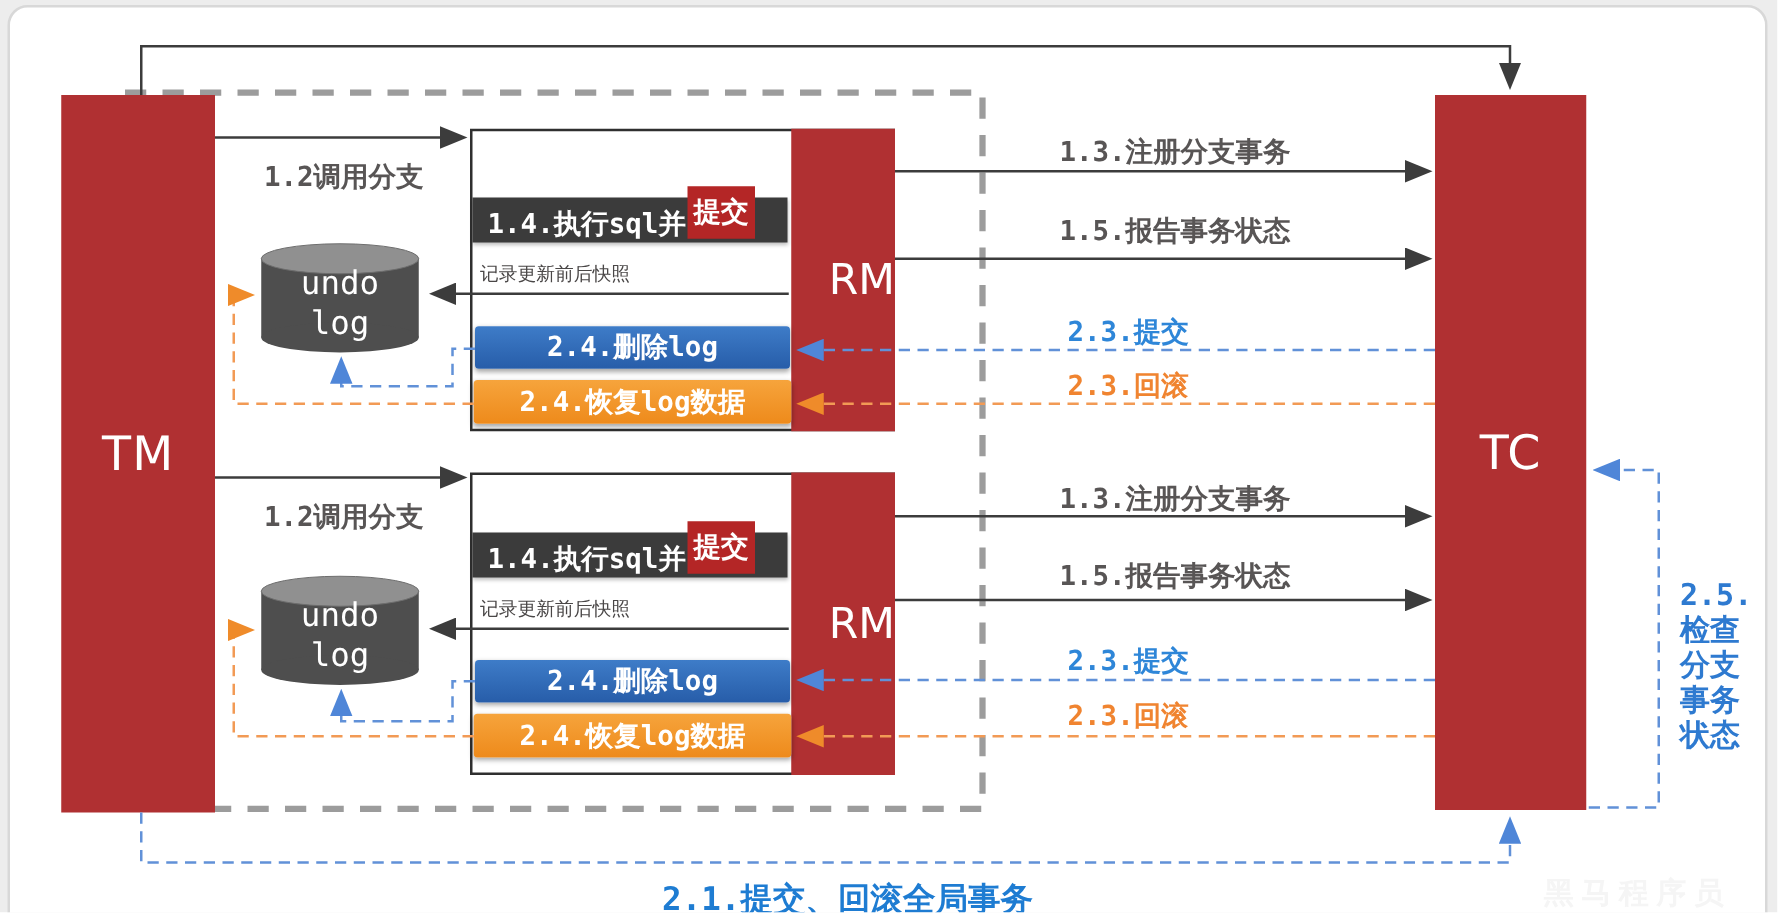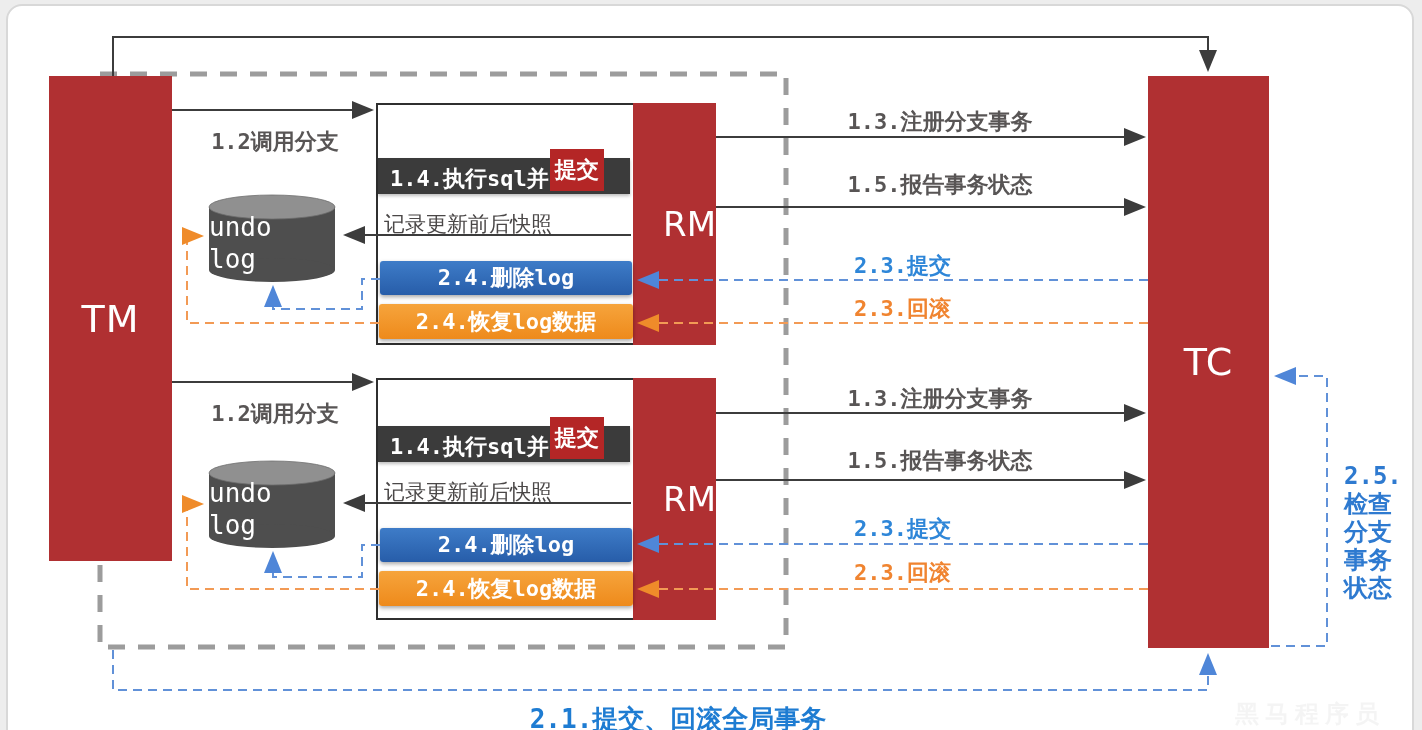--- a/index.html
+++ b/index.html
@@ -22,44 +22,44 @@
   .lbl.orange{color:var(--label_orange)}
   .execbox{position:absolute;background:var(--dark_box);color:#fff;display:flex;align-items:flex-end;
            padding-left:12px;font-family:"DejaVu Sans Mono","DejaVu Sans",sans-serif;font-size:22px;
            font-weight:600;box-shadow:0 2px 3px rgba(0,0,0,.25);z-index:2}
   .hl{display:inline-block;background:var(--hl_red);padding:6px 5px;transform:translateY(-3px);margin-left:1px}
   .bluebox,.orangebox{position:absolute;border-radius:3px;color:#fff;display:flex;align-items:center;
            justify-content:center;font-family:"DejaVu Sans Mono","DejaVu Sans",sans-serif;
            font-size:22px;font-weight:700;box-shadow:0 2px 4px rgba(0,0,0,.35);z-index:2}
   .bluebox{background:linear-gradient(var(--blue_box_top),var(--blue_box_bottom))}
   .orangebox{background:linear-gradient(var(--orange_box_top),var(--orange_box_bottom))}
-  .snap{position:absolute;font-family:Liberation Mono, monospace;font-size:21px;
+  .snap{position:absolute;font-family:Liberation Mono, monospace;font-size:15px;
         color:#4a4747;white-space:nowrap;z-index:4}
-  .undotext{position:absolute;width:126px;color:#fff;
+  .undotext{position:absolute;width:126px;text-align:center;color:#fff;
             font-family:"DejaVu Sans Mono","Liberation Mono",monospace;font-size:26px;z-index:4}
   .title{position:absolute;font-family:"DejaVu Sans Mono","DejaVu Sans",sans-serif;font-weight:bold;
          font-size:25px;color:#585555;text-align:center;background:#fff;z-index:4}
   .bottomlbl{position:absolute;font-family:"DejaVu Sans Mono","DejaVu Sans",sans-serif;font-weight:bold;
          font-size:26px;color:var(--bottom_blue);text-align:center;z-index:4}
   .side{position:absolute;font-family:"DejaVu Sans Mono","DejaVu Sans",sans-serif;font-weight:bold;
         font-size:24px;color:var(--side_blue);line-height:28px;white-space:pre-line;z-index:4}
   .watermark{position:absolute;font-size:24px;font-weight:bold;color:#555;opacity:.06;
              letter-spacing:6px;z-index:4;filter:blur(.5px)}
 </style>
 </head>
 <body>
 
 <div id="stage">
   <div id="panel"></div>
 
   <svg id="bg-lines" class="layer" width="1422" height="730">
     <rect x="100" y="74" width="686" height="573" fill="none" stroke="var(--dash_gray)" stroke-width="5" stroke-dasharray="17 13"></rect>
   </svg>
 
-  <div class="node box-layer" style="left:49px;top:76px;width:123px;height:485px">
+  <div class="node box-layer" style="left:49px;top:76px;width:123px;height:574px">
       <span>TM</span>
     </div>
   <div class="node box-layer" style="left:1148px;top:76px;width:121px;height:572px">
       <span>TC</span>
     </div>
 
   <div class="gbox box-layer" style="left:376px;top:103px;width:340px;height:242px"></div>
   <div class="rmbar box-layer" style="left:633px;top:103px;width:83px;height:242px">
     <span>RM</span>
     </div>

